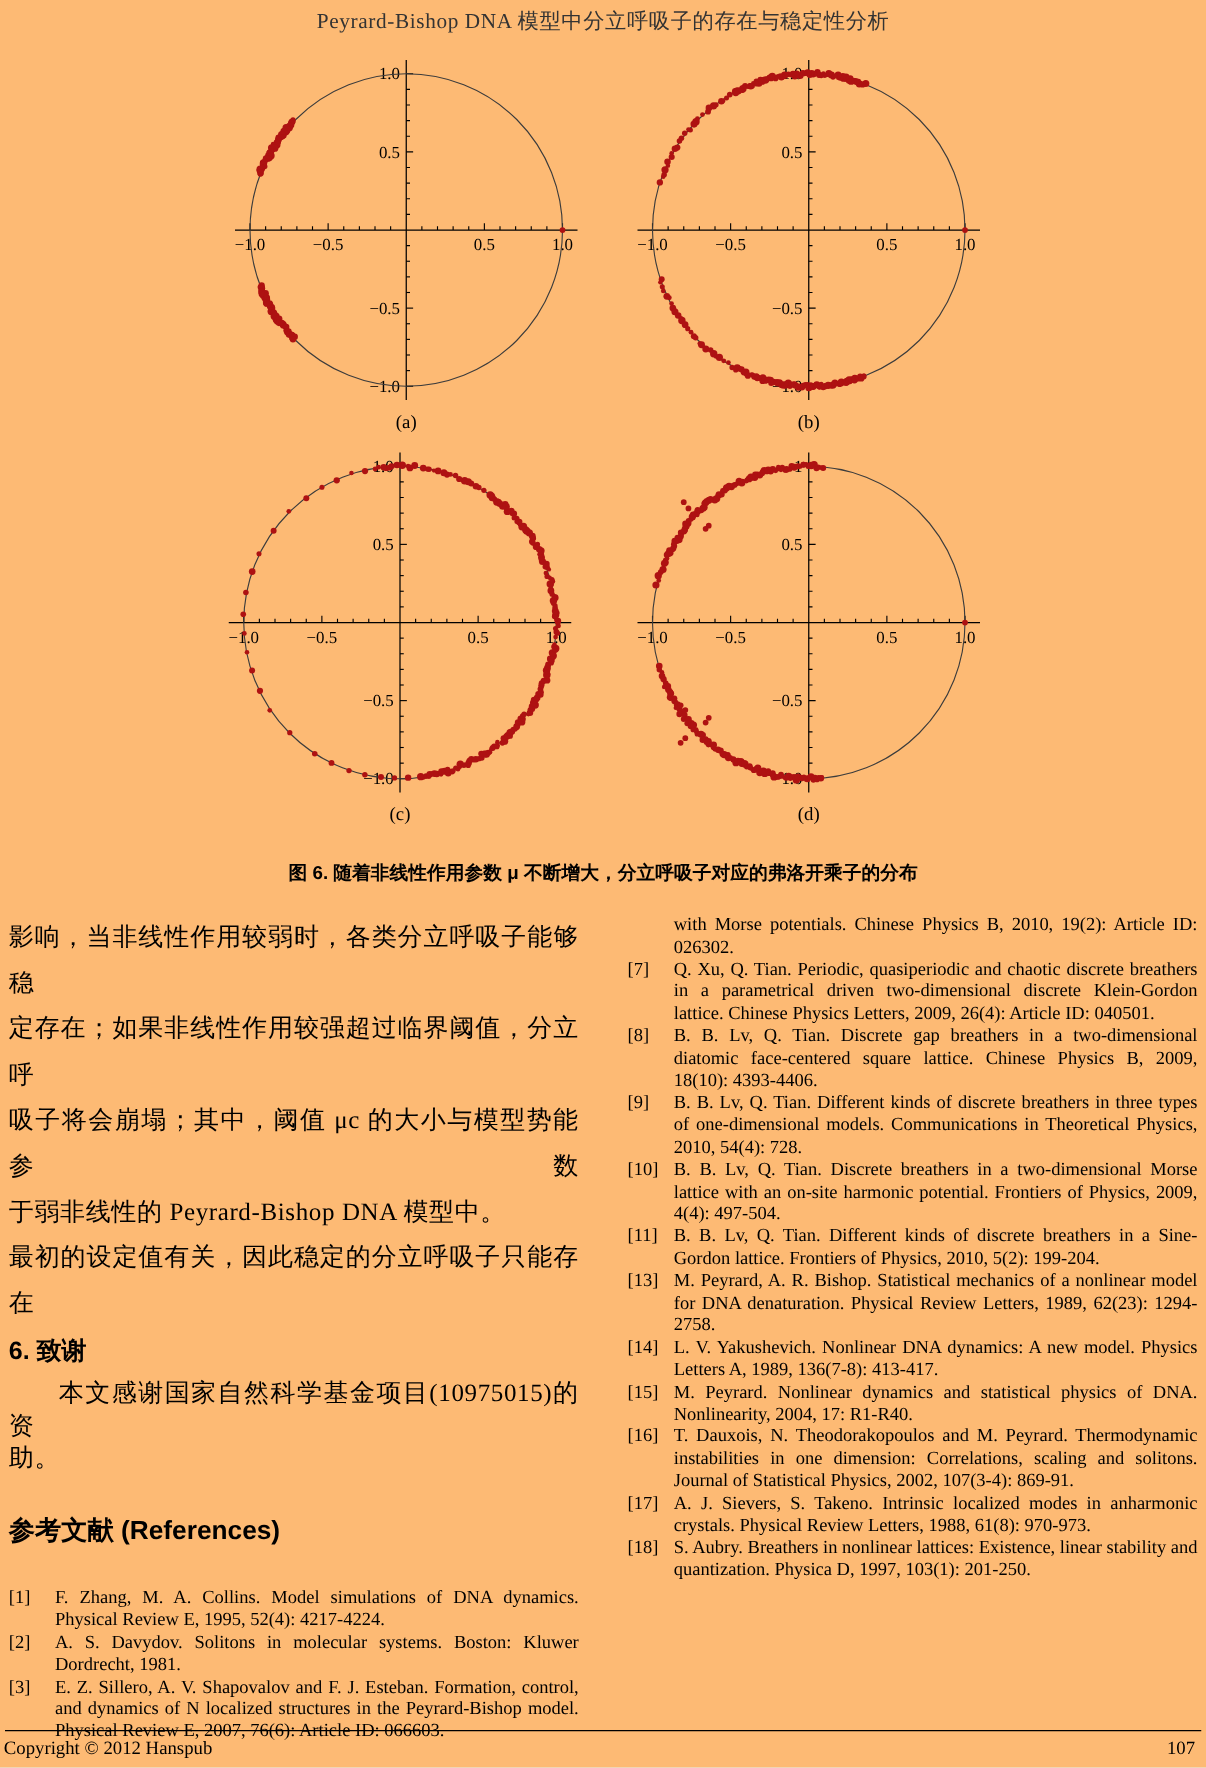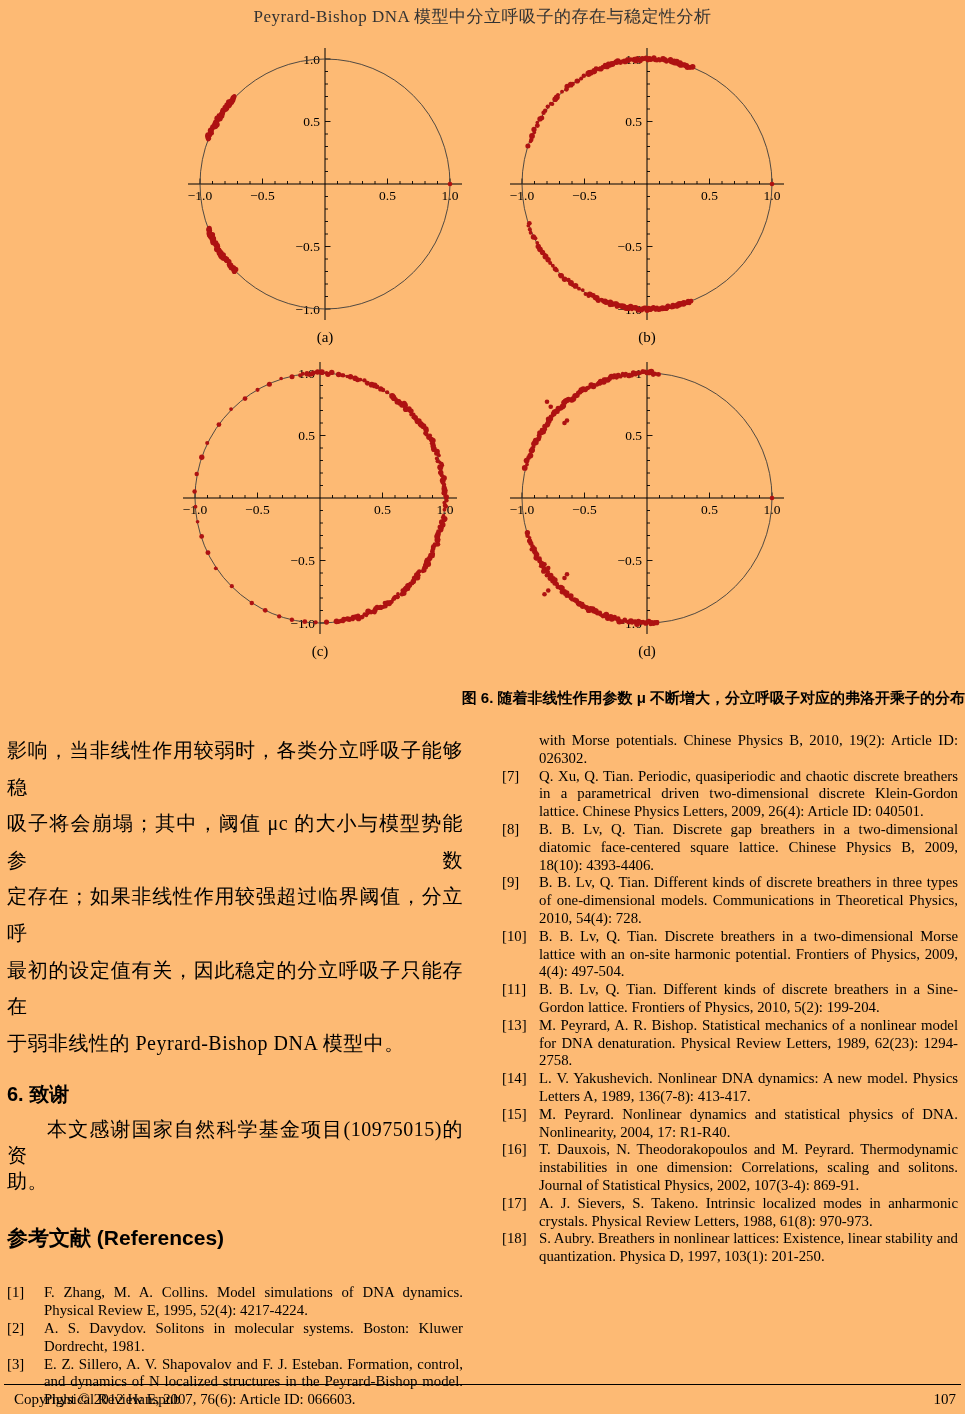--- a/index.html
+++ b/index.html
@@ -7,42 +7,42 @@
         font-family:"Liberation Serif",serif;color:#000;overflow:hidden;}
   .header-title{position:absolute;top:5px;left:0;width:100%;text-align:center;
         font-size:17px;color:#333;letter-spacing:0.5px;}
   .plot{position:absolute;width:320px;height:302px;}
   #plot-a{left:165px;top:46px;}
   #plot-b{left:487px;top:46px;}
   #plot-c{left:160px;top:360px;}
   #plot-d{left:487px;top:360px;}
   .caption-en{position:absolute;top:668px;left:0;width:100%;text-align:center;
         font-weight:bold;font-size:14px;}
-  .caption-zh{position:absolute;top:689px;left:0;width:100%;text-align:right;
+  .caption-zh{position:absolute;top:689px;left:0;width:100%;text-align:center;
         font-weight:bold;font-size:15px;font-family:"Liberation Sans",sans-serif;}
   .col{position:absolute;top:732px;width:456px;}
   .col-left{left:7px;}
   .col-right{left:502px;}
   .cn-line{font-size:20px;line-height:36.6px;letter-spacing:0.5px;
         text-align:justify;text-align-last:justify;white-space:nowrap0;}
   .cn-line.last{text-align-last:left;}
   .ack-heading{font-family:"Liberation Sans",sans-serif;font-weight:bold;font-size:20px;
-        margin:20px 0 8px 0;}
+        margin:6px 0 8px 0;}
   .ack-line{font-size:20px;line-height:26px;letter-spacing:0.5px;
         text-align:justify;text-align-last:justify;}
   .ack-line.first{text-indent:2em;}
   .ack-line.last{text-align-last:left;}
   .refs-heading{font-family:"Liberation Sans",sans-serif;font-weight:bold;font-size:21px;
         margin:30px 0 32px 0;}
   .ref-list{font-size:14.8px;line-height:17.8px;}
   .ref{position:relative;padding-left:37px;text-align:justify;}
   .rid{position:absolute;left:0;top:0;}
   .ref-cont{padding-left:37px;text-align:justify;}
   .footer-rule{position:absolute;top:1384px;left:4px;width:957px;border-top:1.4px solid #000;}
-  .footer-left{position:absolute;top:1391px;left:14px;font-size:15px;}
+  .footer-left{position:absolute;top:1391px;left:3px;font-size:15px;}
   .footer-right{position:absolute;top:1391px;right:9px;font-size:15px;}
   svg text{font-family:"Liberation Serif",serif;}
 </style>
 </head>
 <body>
 
 <div class="page">
 
   <div class="header-title">Peyrard-Bishop DNA 模型中分立呼吸子的存在与稳定性分析</div>
 
@@ -1054,24 +1054,24 @@
           <circle cx="57.5" cy="234.25" r="2.3"></circle>
         </g>
         <text x="160" y="296" text-anchor="middle" font-size="15">(d)</text>
       </svg>
   </div>
 
   <div class="caption-zh">图 6. 随着非线性作用参数 μ 不断增大，分立呼吸子对应的弗洛开乘子的分布</div>
 
   <div class="col col-left">
     <div class="cn-line">影响，当非线性作用较弱时，各类分立呼吸子能够稳</div>
+    <div class="cn-line">定存在；如果非线性作用较强超过临界阈值，分立呼</div>
     <div class="cn-line">吸子将会崩塌；其中，阈值 μc 的大小与模型势能参数</div>
-    <div class="cn-line">定存在；如果非线性作用较强超过临界阈值，分立呼</div>
+    <div class="cn-line last">于弱非线性的 Peyrard-Bishop DNA 模型中。</div>
     <div class="cn-line">最初的设定值有关，因此稳定的分立呼吸子只能存在</div>
-    <div class="cn-line last">于弱非线性的 Peyrard-Bishop DNA 模型中。</div>
 
     <div class="ack-heading">6. 致谢</div>
     <div class="ack-line first">本文感谢国家自然科学基金项目(10975015)的资</div>
     <div class="ack-line last">助。</div>
 
     <div class="refs-heading">参考文献 (References)</div>
     <div class="ref-list" id="refs-left">
         <div class="ref"><span class="rid">[1]</span><span>F. Zhang, M. A. Collins. Model simulations of DNA dynamics. Physical Review E, 1995, 52(4): 4217-4224.</span></div>
         <div class="ref"><span class="rid">[2]</span><span>A. S. Davydov. Solitons in molecular systems. Boston: Kluwer Dordrecht, 1981.</span></div>
         <div class="ref"><span class="rid">[3]</span><span>E. Z. Sillero, A. V. Shapovalov and F. J. Esteban. Formation, control, and dynamics of N localized structures in the Peyrard-Bishop model. Physical Review E, 2007, 76(6): Article ID: 066603.</span></div>

